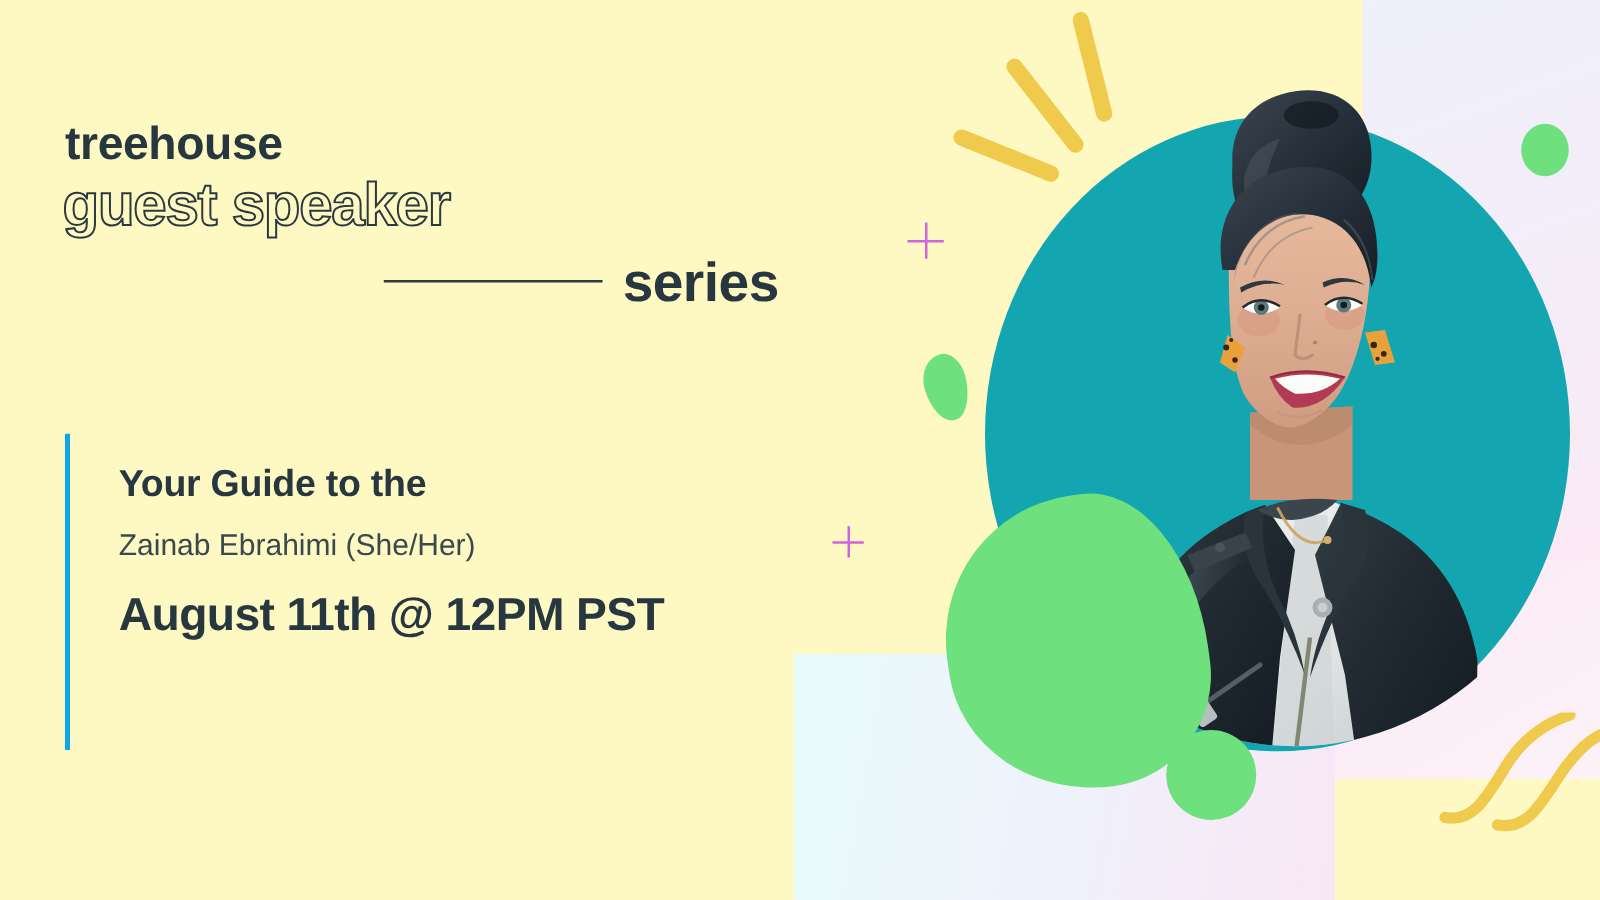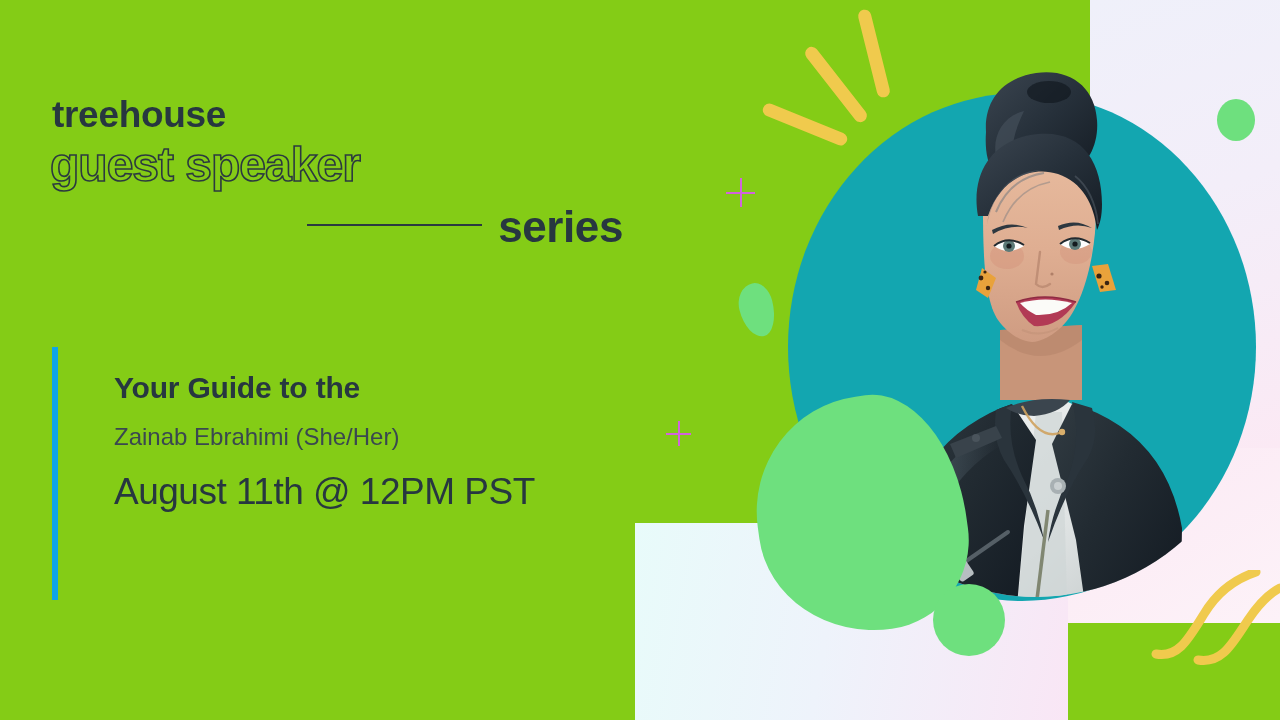--- a/index.html
+++ b/index.html
@@ -6,21 +6,21 @@
   * { margin:0; padding:0; box-sizing:border-box; }
   html, body {
     width:1280px; height:720px;
     background:#ffffff;
     font-family:"Liberation Sans", sans-serif;
     overflow:hidden;
   }
   #stage {
     position:relative;
     width:1280px; height:720px;
-    background:#84cc16;
+    background:#fef9c3;
     overflow:hidden;
   }
 
   
   .grad-panel { position:absolute; }
   #grad-top-right {
     left:1090px; top:0; width:190px; height:448px;
     background:linear-gradient(160deg,#eff0fa 0%,#f3eef9 45%,#fbe9f4 100%);
   }
   #grad-bottom {
@@ -128,35 +128,35 @@
   }
   #series-word {
     font-size:44px; font-weight:700; letter-spacing:-0.4px;
     color:#273740; line-height:1;
   }
 
   
   #info-block {
     position:absolute; left:52px; top:347px;
     height:253px;
-    border-left:6px solid #0ea5e9;
-    padding-left:56px;
+    border-left:4px solid #0ea5e9;
+    padding-left:39px;
   }
   #talk-title {
     font-size:30px; font-weight:600; line-height:1.3;
     color:#273740; letter-spacing:-0.2px;
     margin-top:21px;
   }
   #speaker-name, #speaker-role {
     font-size:24px; font-weight:400; line-height:1.35;
     color:#3a4850; letter-spacing:0px;
   }
   #speaker-name { margin-top:14px; }
   #datetime {
-    font-size:37px; font-weight:400; line-height:1;
+    font-size:37px; font-weight:700; line-height:1;
     color:#273740; letter-spacing:-0.5px;
     margin-top:20px;
   }
 </style>
 </head>
 <body>
 
 <div id="stage">
 
   <div class="grad-panel" id="grad-top-right"></div>

